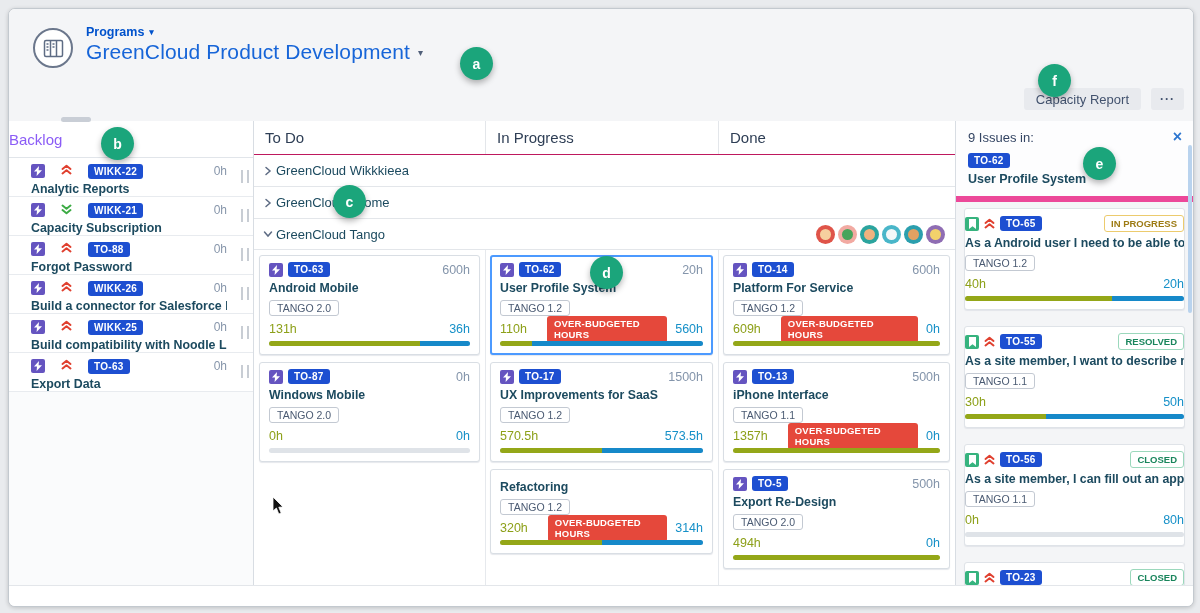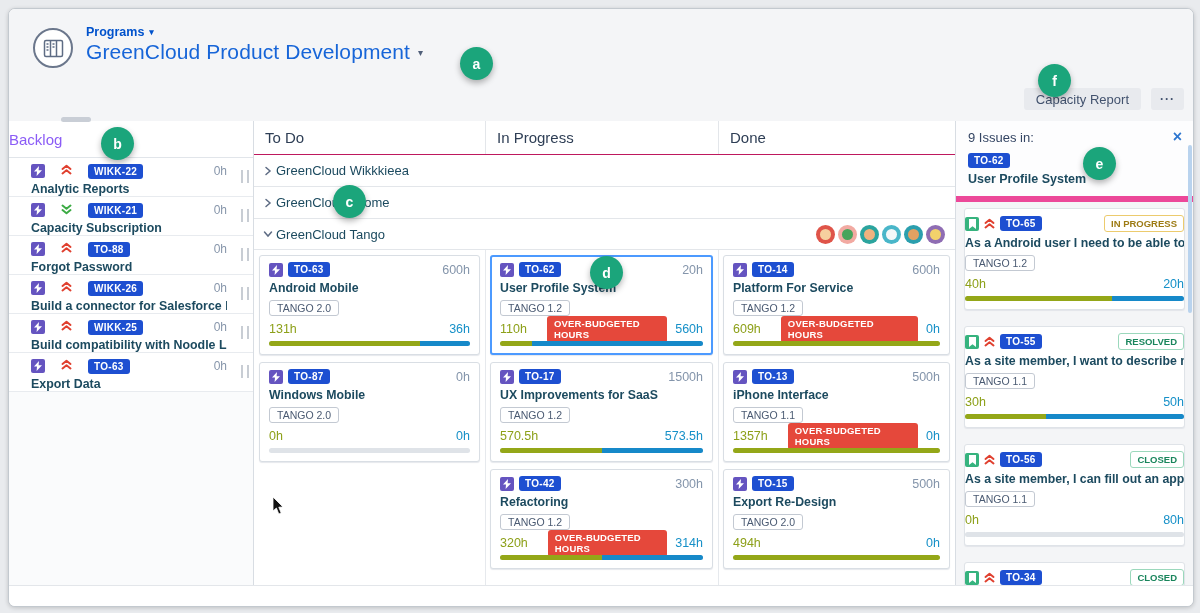--- a/index.html
+++ b/index.html
@@ -401,29 +401,20 @@
 
               <span class="rem">573.5h</span>
             </div>
             <div class="pbar">
                   <div class="bar-g" style="width: 50%;"></div>
                   <div class="bar-b" style="width: 50%;"></div>
                 </div>
           </div>
 
           <div class="card">
-            <div class="c-top">
-              <span class="epic-ic">
-                    <svg width="8" height="10" viewBox="0 0 8 10">
-                      <path d="M5 0 0 5.6h3L2.6 10 8 4.2H4.6z" fill="#fff"></path>
-                    </svg>
-                  </span>
-              <span class="key">TO-42</span>
-              <span class="est">300h</span>
-            </div>
             <div class="c-title">Refactoring</div>
             <div><span class="chip">TANGO 1.2</span></div>
             <div class="h-row">
               <span class="spent">320h</span>
               <span class="overb">OVER-BUDGETED HOURS</span>
               <span class="rem">314h</span>
             </div>
             <div class="pbar">
                   <div class="bar-g" style="width: 50%;"></div>
                   <div class="bar-b" style="width: 50%;"></div>
@@ -478,21 +469,21 @@
                 </div>
           </div>
 
           <div class="card">
             <div class="c-top">
               <span class="epic-ic">
                     <svg width="8" height="10" viewBox="0 0 8 10">
                       <path d="M5 0 0 5.6h3L2.6 10 8 4.2H4.6z" fill="#fff"></path>
                     </svg>
                   </span>
-              <span class="key">TO-15</span>
+              <span class="key">TO-5</span>
               <span class="est">500h</span>
             </div>
             <div class="c-title">Export Re-Design</div>
             <div><span class="chip">TANGO 2.0</span></div>
             <div class="h-row">
               <span class="spent">494h</span>
 
               <span class="rem">0h</span>
             </div>
             <div class="pbar">
@@ -604,21 +595,21 @@
                   <svg width="9" height="10" viewBox="0 0 9 10">
                     <path d="M1 0h7v10L4.5 7.2 1 10z" fill="#fff"></path>
                   </svg>
                 </span>
             <span class="prio">
                   <svg width="11" height="12" viewBox="0 0 11 12" fill="none" stroke="#e0402f" stroke-width="2" stroke-linecap="round" stroke-linejoin="round">
                     <path d="M1.5 5 5.5 1.8 9.5 5"></path>
                     <path d="M1.5 9.5 5.5 6.3 9.5 9.5"></path>
                   </svg>
                 </span>
-            <span class="key">TO-34</span>
+            <span class="key">TO-23</span>
             <span class="status st-green">CLOSED</span>
           </div>
           <div class="c-title">As a site member, I can fill out an applica…</div>
           <div><span class="chip">TANGO 1.1</span></div>
 
         </div>
 
       </div>
 
       <div class="p-scrollbar"></div>

